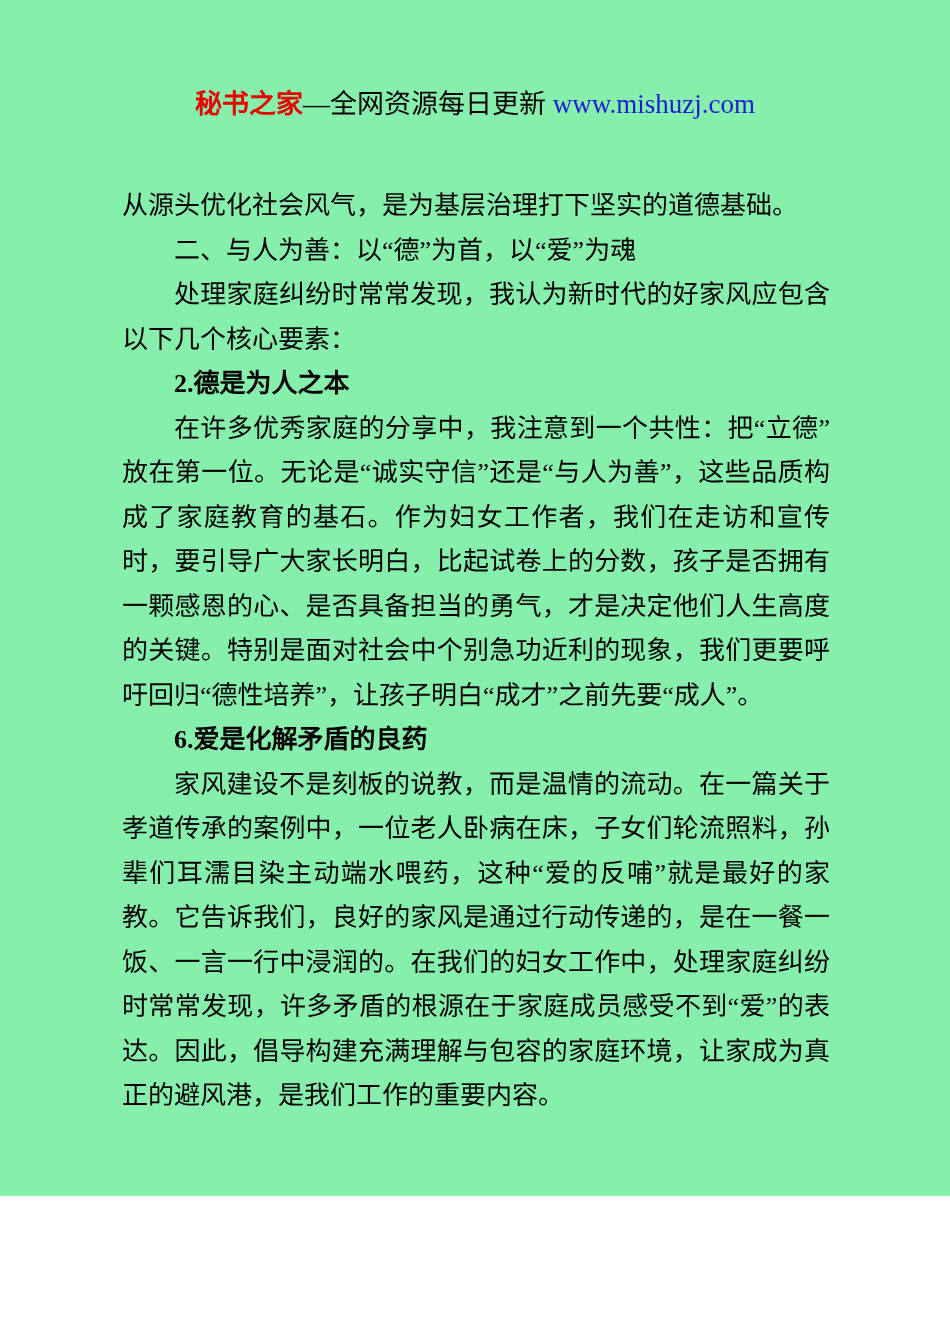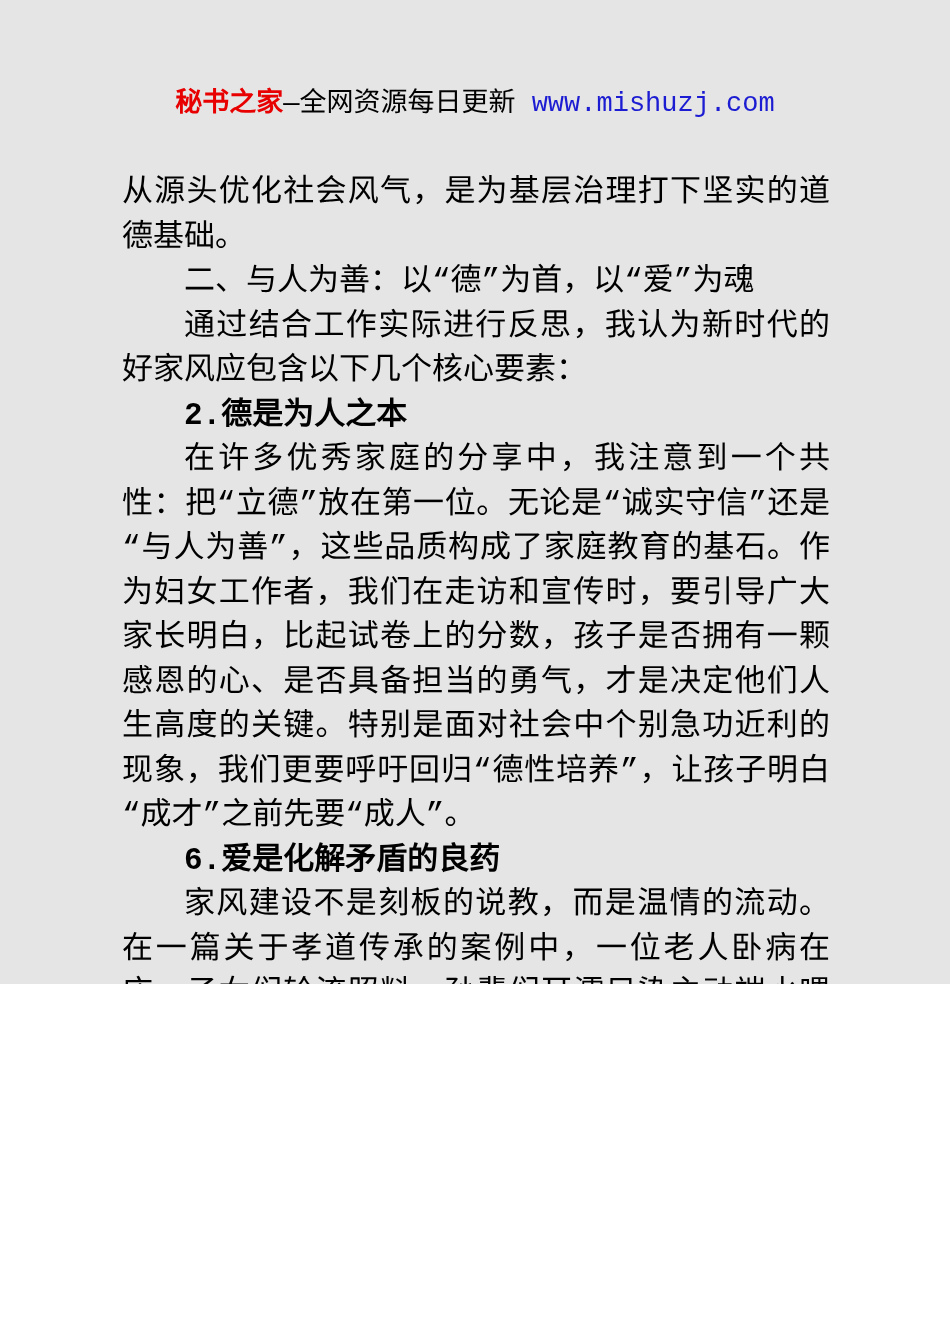--- a/index.html
+++ b/index.html
@@ -3,24 +3,24 @@
 <meta charset="utf-8">
 <style>
   html, body {
     margin: 0;
     padding: 0;
     background: #ffffff;
   }
   .page {
     position: relative;
     width: 950px;
-    height: 984px;
-    background: #e5e5e5;
+    height: 1196px;
+    background: #86efac;
     overflow: hidden;
-    font-family: Liberation Mono, monospace;
+    font-family: Liberation Serif, serif;
   }
   .header {
     position: absolute;
     top: 88px;
     left: 0;
     width: 950px;
     text-align: center;
     font-size: 27px;
     line-height: 32px;
     white-space: nowrap;
@@ -33,25 +33,25 @@
     color: #000000;
     font-weight: normal;
   }
   .site-url {
     color: #1c1cd2;
     font-weight: normal;
     cursor: pointer;
   }
   .doc-body {
     position: absolute;
-    top: 171px;
+    top: 184px;
     left: 122px;
     width: 708px;
     color: #000000;
-    font-size: 31px;
+    font-size: 26px;
     line-height: 44.5px;
     text-align: justify;
     text-justify: inter-ideograph;
   }
   .doc-body p {
     margin: 0;
     padding: 0;
   }
   .doc-body p.indent {
     text-indent: 2em;
@@ -65,20 +65,20 @@
 
 <div class="page">
 
   <div class="header">
     <span class="site-brand">秘书之家</span><span class="site-tagline">—全网资源每日更新 </span><span class="site-url">www.mishuzj.com</span>
   </div>
 
   <div class="doc-body">
     <p class="body-text">从源头优化社会风气，是为基层治理打下坚实的道德基础。</p>
     <p class="body-text indent">二、与人为善：以“德”为首，以“爱”为魂</p>
-    <p class="body-text indent">通过结合工作实际进行反思，我认为新时代的好家风应包含以下几个核心要素：</p>
+    <p class="body-text indent">处理家庭纠纷时常常发现，我认为新时代的好家风应包含以下几个核心要素：</p>
     <p class="heading indent">2.德是为人之本</p>
     <p class="body-text indent">在许多优秀家庭的分享中，我注意到一个共性：把“立德”放在第一位。无论是“诚实守信”还是“与人为善”，这些品质构成了家庭教育的基石。作为妇女工作者，我们在走访和宣传时，要引导广大家长明白，比起试卷上的分数，孩子是否拥有一颗感恩的心、是否具备担当的勇气，才是决定他们人生高度的关键。特别是面对社会中个别急功近利的现象，我们更要呼吁回归“德性培养”，让孩子明白“成才”之前先要“成人”。</p>
     <p class="heading indent">6.爱是化解矛盾的良药</p>
     <p class="body-text indent">家风建设不是刻板的说教，而是温情的流动。在一篇关于孝道传承的案例中，一位老人卧病在床，子女们轮流照料，孙辈们耳濡目染主动端水喂药，这种“爱的反哺”就是最好的家教。它告诉我们，良好的家风是通过行动传递的，是在一餐一饭、一言一行中浸润的。在我们的妇女工作中，处理家庭纠纷时常常发现，许多矛盾的根源在于家庭成员感受不到“爱”的表达。因此，倡导构建充满理解与包容的家庭环境，让家成为真正的避风港，是我们工作的重要内容。</p>
   </div>
 
 </div>
 
 </body></html>

